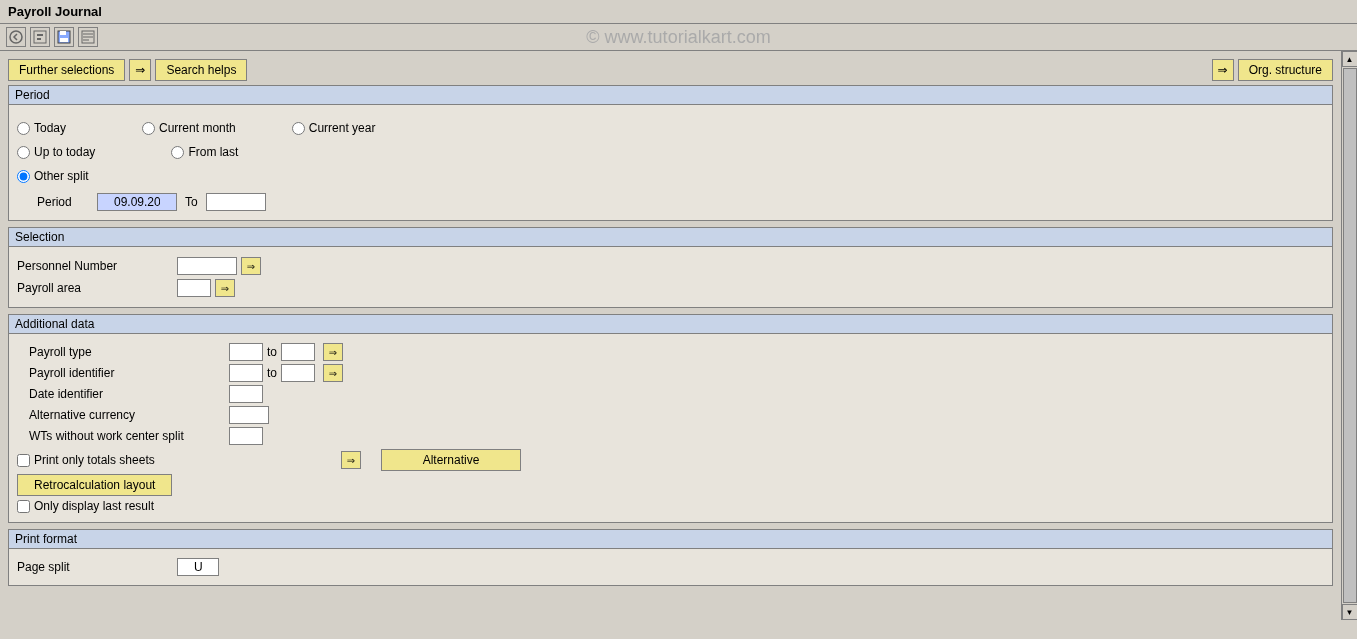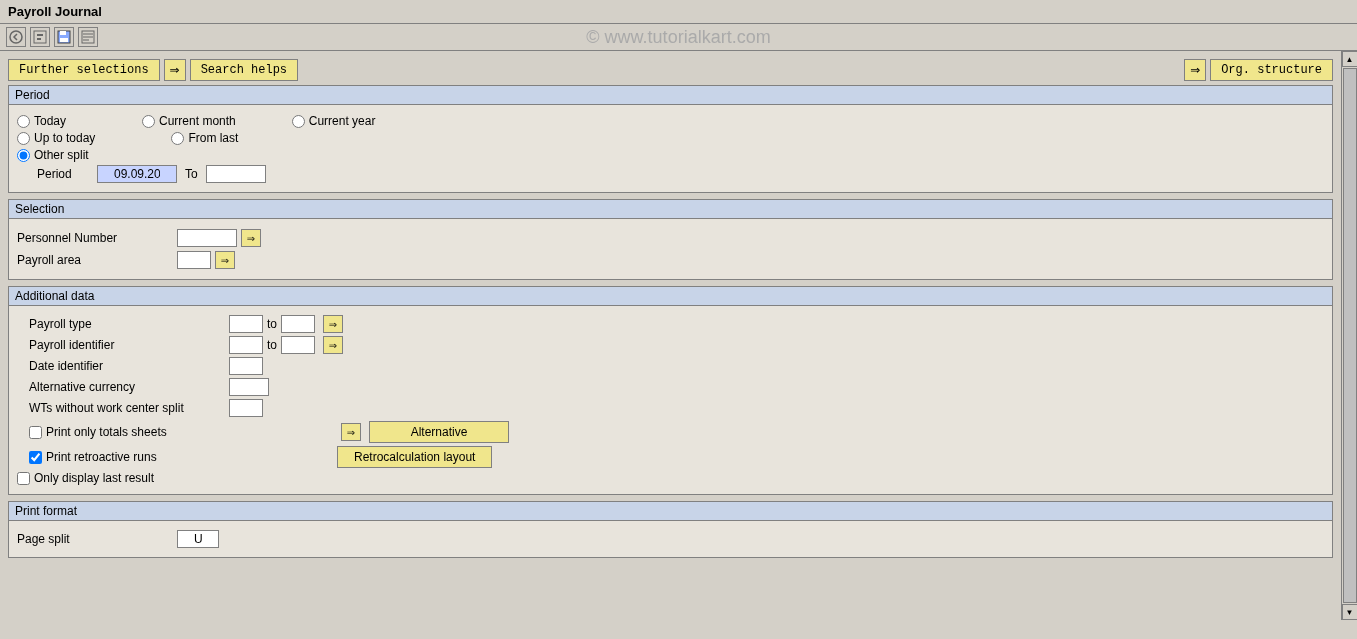--- a/index.html
+++ b/index.html
@@ -91,21 +91,20 @@
       gap: 4px;
       padding: 4px 4px 2px 4px;
     }
     .btn-yellow {
       background: #f0e68c;
       border: 1px solid #808080;
       padding: 3px 10px;
       font-size: 12px;
       cursor: pointer;
       min-width: 80px;
-      font-family: Liberation Mono, monospace;
     }
     .arrow-btn {
       background: #f0e68c;
       border: 1px solid #808080;
       width: 22px;
       height: 22px;
       display: flex;
       align-items: center;
       justify-content: center;
       cursor: pointer;
@@ -127,21 +126,21 @@
     }
     .section-content {
       padding: 6px 8px;
     }
 
     
     .radio-row {
       display: flex;
       align-items: center;
       gap: 8px;
-      margin: 3px 0;
+      margin: 10px 0;
     }
     .radio-group {
       display: flex;
       align-items: center;
       gap: 4px;
     }
     .radio-group label {
       font-size: 12px;
     }
     .period-row {
@@ -247,22 +246,22 @@
       border: 1px solid #808080;
       padding: 3px 16px;
       font-size: 12px;
       cursor: pointer;
       min-width: 140px;
       text-align: center;
     }
     .btn-action-row {
       display: flex;
       align-items: center;
-      gap: 8px;
-      margin: 3px 12px;
+      gap: 20px;
+      margin: 3px 0;
     }
 
     
     .pf-row {
       display: flex;
       align-items: center;
       margin: 3px 0;
     }
     .pf-label {
       width: 160px;
@@ -413,24 +412,20 @@
         </div>
         <div class="btn-action-row" style="margin-top:4px;">
           <div class="checkbox-row" style="width:300px;">
             <input type="checkbox" id="cb_totals" style="">
             <label for="cb_totals">Print only totals sheets</label>
           </div>
           <div class="small-arrow-btn">⇒</div>
           <button class="btn-wide-yellow">Alternative</button>
         </div>
         <div class="btn-action-row">
-          <div class="checkbox-row" style="width:300px;">
-            <input type="checkbox" id="cb_retro" checked="" style="">
-            <label for="cb_retro">Print retroactive runs</label>
-          </div>
           <button class="btn-wide-yellow">Retrocalculation layout</button>
         </div>
         <div class="checkbox-row">
           <input type="checkbox" id="cb_last" style="">
           <label for="cb_last">Only display last result</label>
         </div>
       </div>
     </div>
 
     <div class="section" style="margin-top:6px;">

